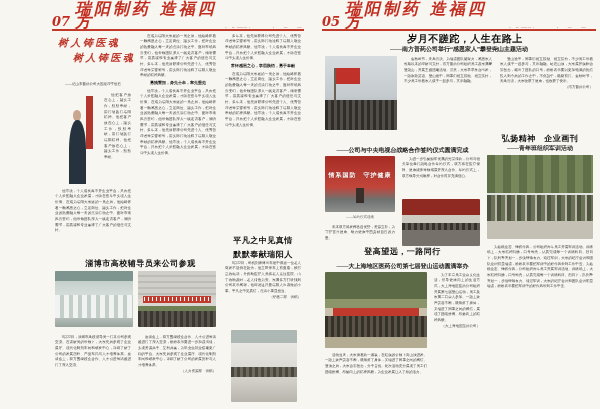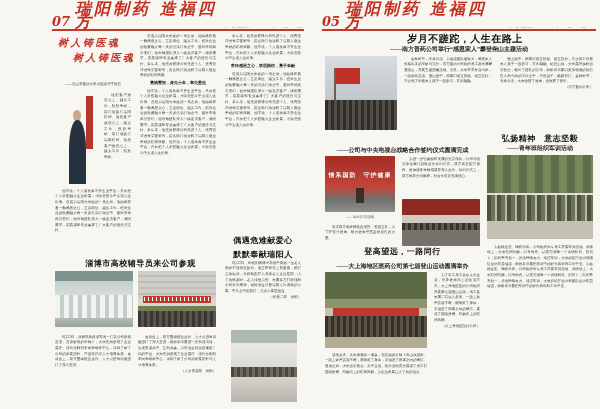--- a/index.html
+++ b/index.html
@@ -113,21 +113,21 @@
           <p>8月22日，淄博市高校辅导员一行来公司参观交流。在讲解员的带领下，大家先后参观了企业展厅、现代化制剂车间和研发中心，详细了解了公司的发展历程、产品布局与人才培养体系。座谈会上，双方围绕校企合作、人才引进等话题进行了深入交流。</p>
         </div>
     </div>
     <div class="tw" style="left:86px;top:320px;width:78px;height:68px;">
       <div class="ti">
         <p>座谈会上，双方围绕校企合作、人才引进等话题进行了深入交流，纷纷表示要进一步加强沟通，实现资源共享、互利共赢，为毕业生就业搭建更广阔的平台。大家先后参观了企业展厅、现代化制剂车间和研发中心，详细了解了公司的发展历程与人才培养体系。</p>
         <div class="by">（人力资源部　供稿）</div>
       </div>
     </div>
 
-    <div class="h3" style="left:173px;top:221px;width:76px;">偶遇危难献爱心</div>
+    <div class="h3" style="left:173px;top:221px;width:76px;">平凡之中见真情</div>
     <div class="h3" style="left:173px;top:235px;width:76px;">默默奉献瑞阳人</div>
     <div class="tw" style="left:173px;top:246px;width:76px;height:66px;">
       <div class="ti">
         <p>8月22日，司机刘师傅出车途中偶遇一位老人突发不适倒在路旁，他立即停车上前查看，拨打急救电话，并协助医护人员将老人送往医院。由于救助及时，老人转危为安。家属多方打听找到公司表示感谢，他却说这只是瑞阳人应该做的小事。平凡之中见真情，点滴小事显担当。</p>
         <div class="by">（销售二部　供稿）</div>
       </div>
     </div>
     <div class="ph" style="left:179px;top:316px;width:66px;height:72px;background:linear-gradient(180deg,#efeeea,#dad8d2 60%,#b7b4ac);">
       <div style="left:0;top:0;width:100%;height:18%;background:#adb8b4;"></div>
       <div style="left:0;top:52%;width:100%;height:13%;background:repeating-linear-gradient(90deg,#4a473f 0 3px,#6d695f 3px 6px);"></div>
@@ -198,21 +198,21 @@
           <p>活动当天，大家身着统一服装，在红旗的引领下向山顶进发。一路上欢声笑语不断，既锻炼了身体，又增进了同事之间的感情。登顶之后，大家合影留念，分享喜悦。此次活动充分展现了员工们团结拼搏、昂扬向上的精神风貌，为企业发展注入了新的活力。</p>
         </div>
     </div>
     <div class="tw" style="left:112px;top:258px;width:46px;height:130px;">
       <div class="ti">
         <p>为了丰富员工业余文化生活，倡导健康向上的生活方式，大上海地区医药公司组织开展第七届登山运动，员工及家属二百余人参加。一路上欢声笑语不断，既锻炼了身体，又增进了同事之间的感情，展现了团结拼搏、昂扬向上的精神风貌。</p>
         <div class="by">（大上海地区医药公司）</div>
       </div>
     </div>
 
-    <div class="h3" style="left:165px;top:119px;width:106px;">弘扬精神　意志坚毅</div>
+    <div class="h3" style="left:165px;top:119px;width:106px;">弘扬精神　企业画刊</div>
     <div class="h2s" style="left:165px;top:130px;width:106px;">——青年班组织军训活动</div>
     <div class="ph" style="left:165px;top:141px;width:106px;height:84px;background:linear-gradient(180deg,#7c8a60 0,#7c8a60 45%,#dfe2dd 45%,#dfe2dd 55%,#c4c0b3 55%,#c4c0b3 100%);">
       <div style="left:0;top:0;width:100%;height:45%;background:repeating-linear-gradient(90deg,#5f7048 0 8px,#78885b 8px 16px);"></div>
       <div style="left:0;top:48%;width:100%;height:30%;background:repeating-linear-gradient(90deg,#4c5440 0 4px,#6c7257 4px 8px,#bab7a9 8px 10px);"></div>
     </div>
     <div class="tw" style="left:165px;top:230px;width:106px;height:158px;">
       <div class="ti">
           <p>为磨练意志、锤炼作风，公司组织青年员工开展军训活动。训练场上，大家精神抖擞，口号嘹亮，认真完成每一个训练科目。烈日下，队列整齐划一，步伐铿锵有力。通过军训，大家的纪律意识和团队意识明显增强，纷纷表示要把军训中的好作风带到工作中去。为磨练意志、锤炼作风，公司组织青年员工开展军训活动。训练场上，大家精神抖擞，口号嘹亮，认真完成每一个训练科目。烈日下，队列整齐划一，步伐铿锵有力。通过军训，大家的纪律意识和团队意识明显增强，纷纷表示要把军训中的好作风带到工作中去。</p>
         </div>
     </div>

